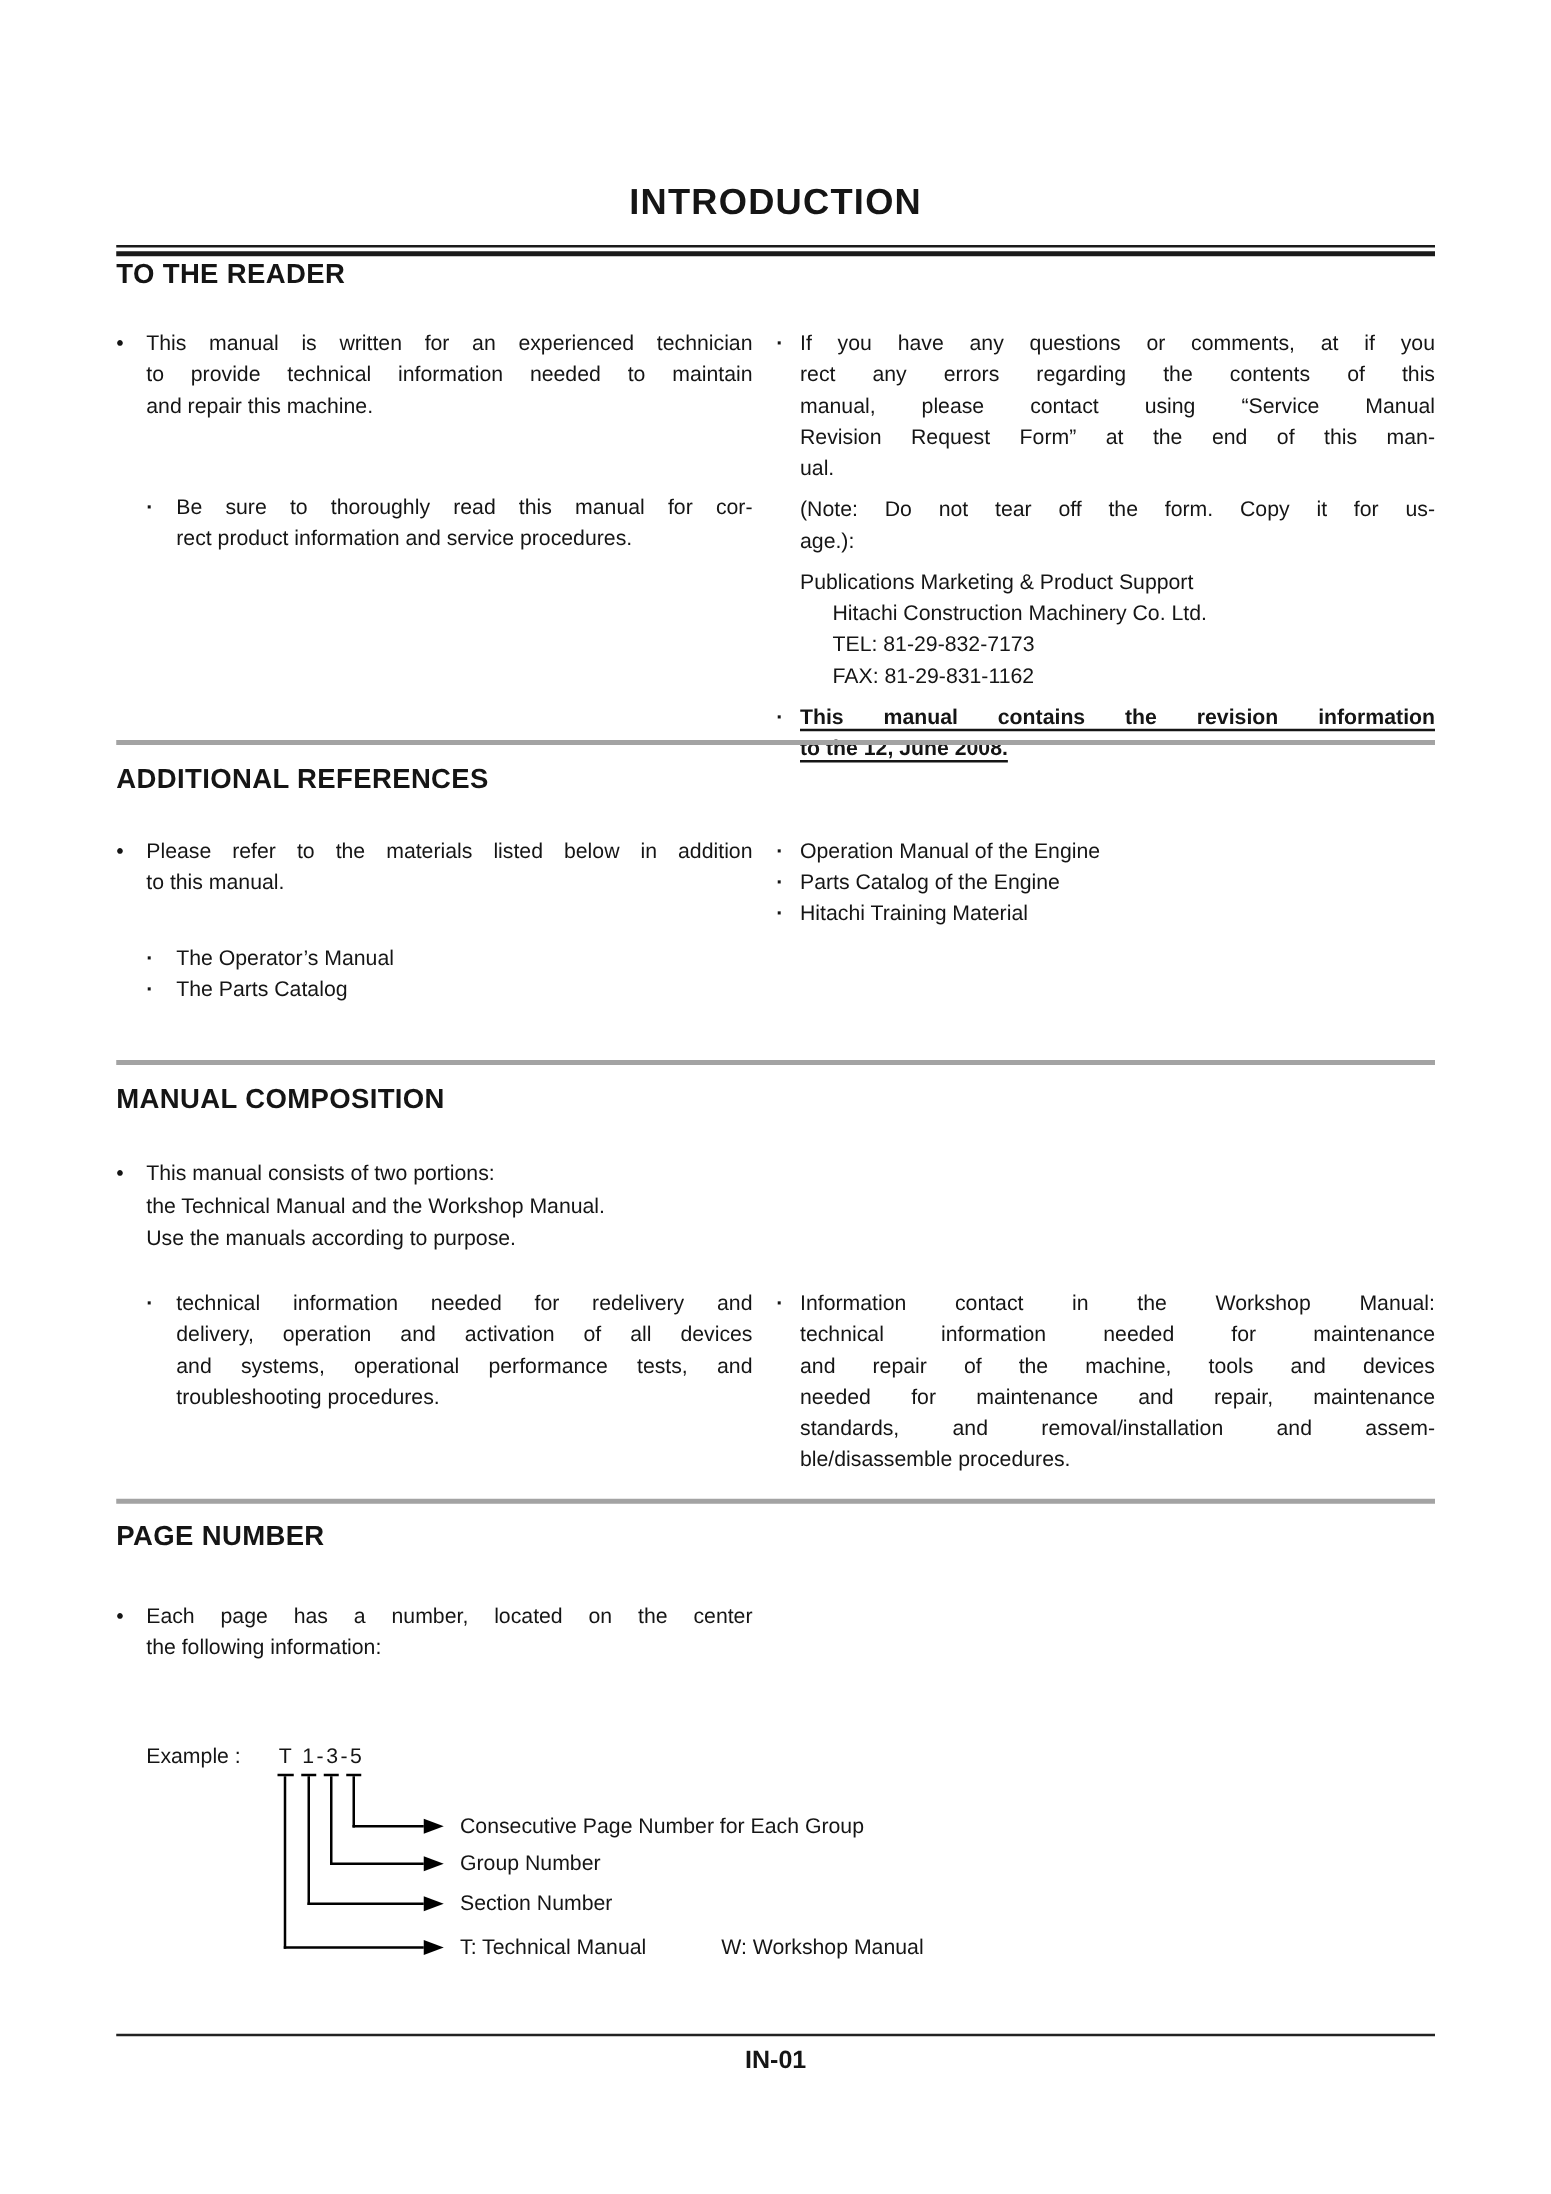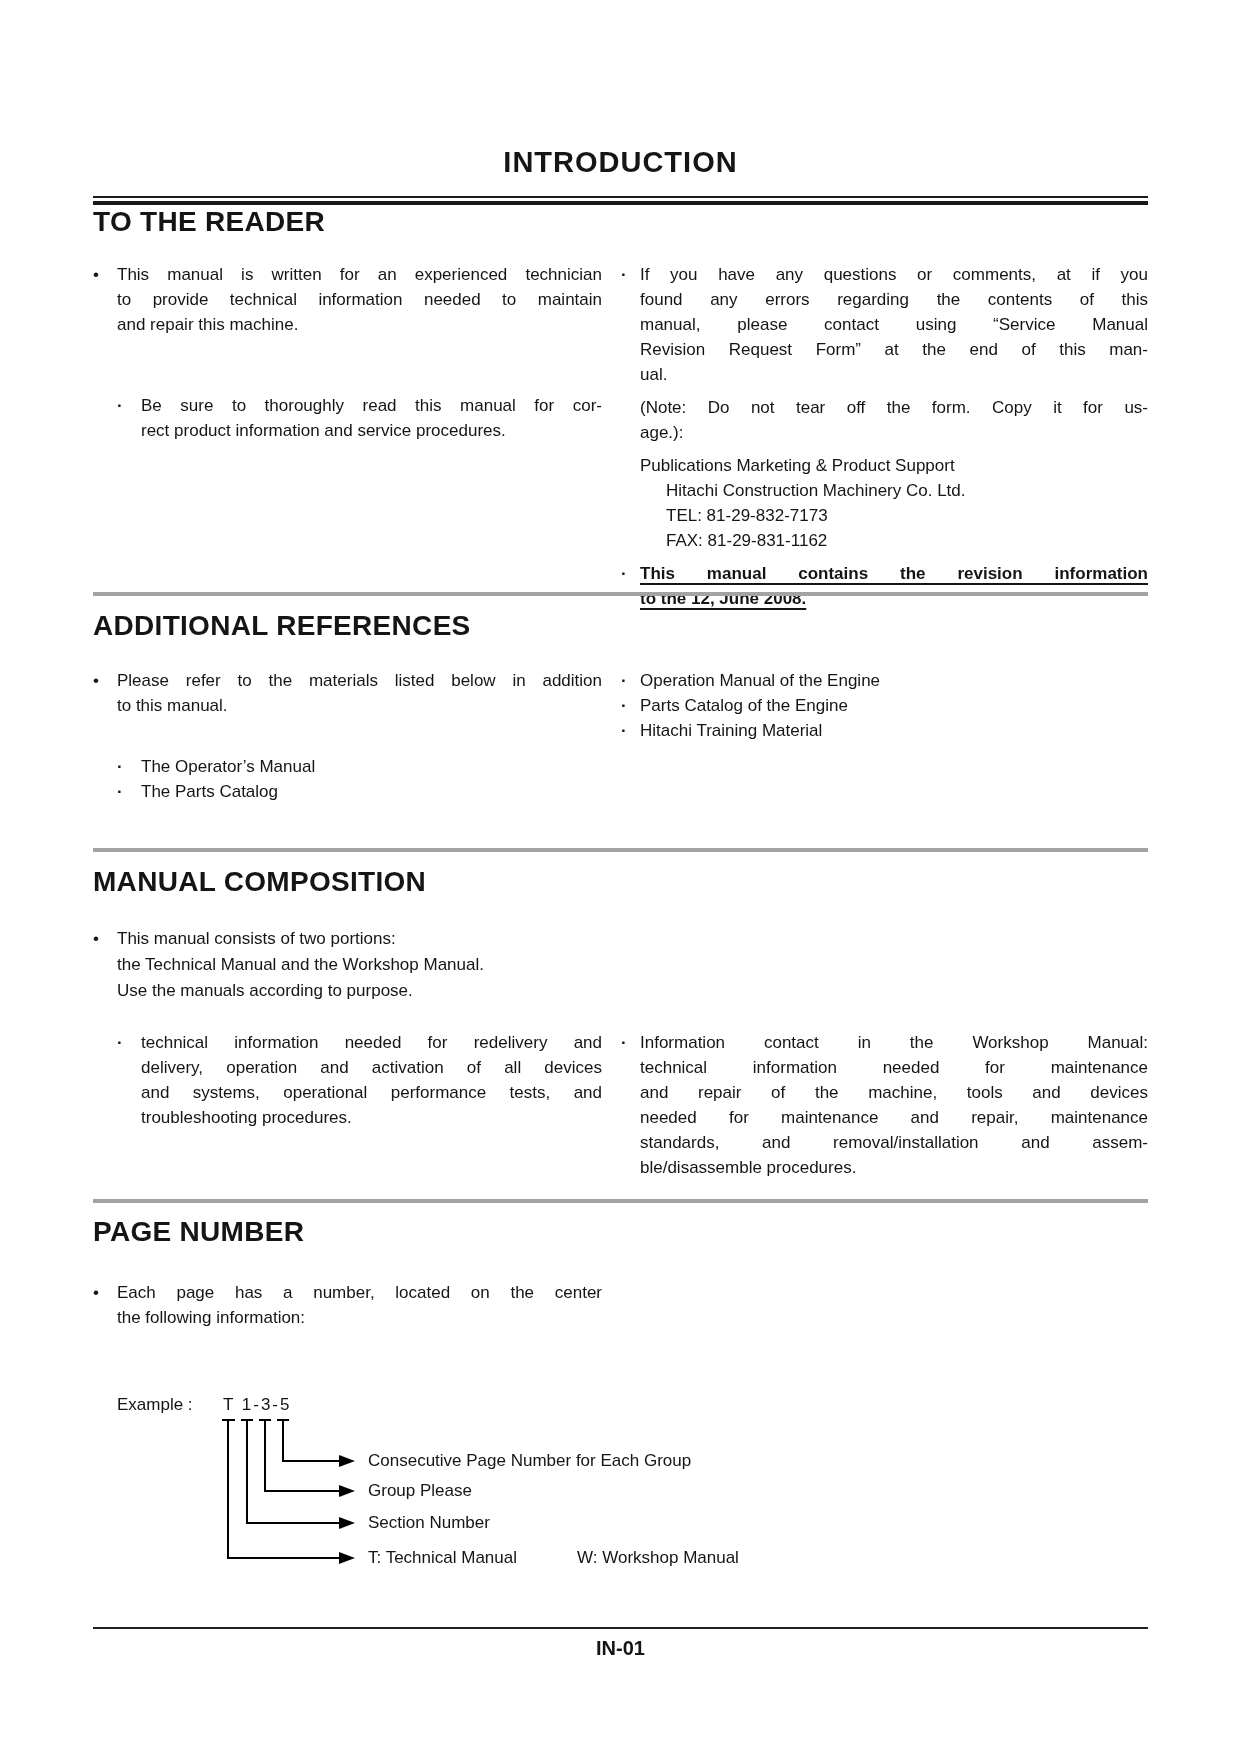--- a/index.html
+++ b/index.html
@@ -5,21 +5,21 @@
   html,body{margin:0;padding:0;background:#ffffff;}
   .page{position:relative;width:1241px;height:1692px;background:#fff;
         font-family:"Liberation Sans", sans-serif;color:#151515;overflow:hidden;}
   .abs{position:absolute;}
   .page-title{left:93px;top:146px;width:1055px;text-align:center;
               font-size:29px;font-weight:700;letter-spacing:1px;}
   .rule{left:93px;width:1055px;background:#1a1a1a;}
   .rule-thin{top:196px;height:2px;}
   .rule-thick{top:201px;height:4px;}
   .divider{left:93px;width:1055px;height:4px;background:#a3a3a3;}
-  .heading{left:93px;font-size:28px;font-weight:700;letter-spacing:.3px;}
+  .heading{left:93px;font-size:22px;font-weight:700;letter-spacing:.3px;}
   .cols{left:93px;width:1055px;display:flex;}
   .col-l{width:509px;flex:0 0 509px;}
   .col-gap{flex:0 0 19px;}
   .col-r{width:527px;flex:0 0 527px;}
   .body-txt{font-size:17px;line-height:25px;}
   .li{display:flex;}
   .marker{flex:0 0 24px;}
   .marker-sub{flex:0 0 24px;font-weight:700;}
   .marker-sub-r{flex:0 0 19px;font-weight:700;}
   .sub-ind{margin-left:24px;}
@@ -72,21 +72,21 @@
             <div class="ln">rect product information and service procedures.</div>
           </div>
       </div>
     </div>
     <div class="col-gap"></div>
     <div class="col-r">
       <div class="li mb-sm">
         <span class="marker-sub-r">·</span>
         <div class="txt just">
             <div class="ln">If you have any questions or comments, at if you</div>
-            <div class="ln">found any errors regarding the contents of this</div>
+            <div class="ln">rect any errors regarding the contents of this</div>
             <div class="ln">manual, please contact using “Service Manual</div>
             <div class="ln">Revision Request Form” at the end of this man-</div>
             <div class="ln">ual.</div>
           </div>
       </div>
       <div class="just mb-sm" style="padding-left:19px">
           <div class="ln">(Note: Do not tear off the form. Copy it for us-</div>
           <div class="ln">age.):</div>
         </div>
       <div class="plain addr mb-sm" style="padding-left:19px">
@@ -216,21 +216,21 @@
     <div class="dline" style="left:171px;top:98px;width:75px;height:2px"></div>
     <div class="dline" style="left:153px;top:130px;width:93px;height:2px"></div>
     <div class="dline" style="left:134px;top:165px;width:112px;height:2px"></div>
 
     <div class="darrow" style="left:246px;top:63px"></div>
     <div class="darrow" style="left:246px;top:93px"></div>
     <div class="darrow" style="left:246px;top:125px"></div>
     <div class="darrow" style="left:246px;top:160px"></div>
 
     <span class="lbl" style="left:275px;top:56px">Consecutive Page Number for Each Group</span>
-    <span class="lbl" style="left:275px;top:86px">Group Please</span>
+    <span class="lbl" style="left:275px;top:86px">Group Number</span>
     <span class="lbl" style="left:275px;top:118px">Section Number</span>
     <span class="lbl" style="left:275px;top:153px">T: Technical Manual</span>
     <span class="lbl" style="left:484px;top:153px">W: Workshop Manual</span>
   </div>
 
   <div class="abs footer-rule"></div>
   <div class="abs footer-text">IN-01</div>
 
 </div>
 

